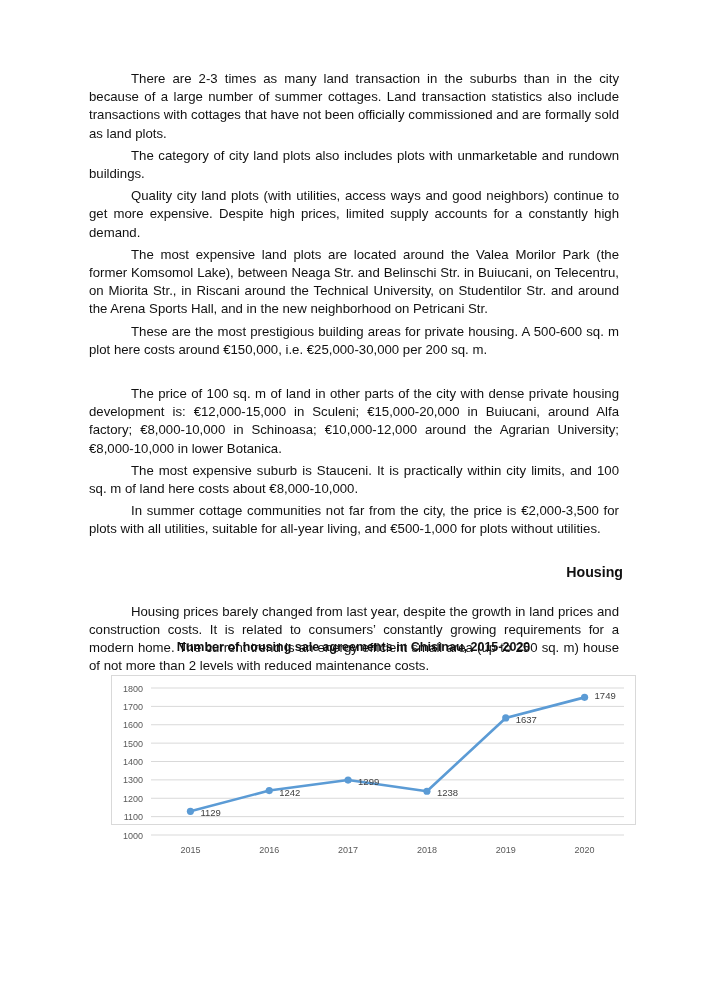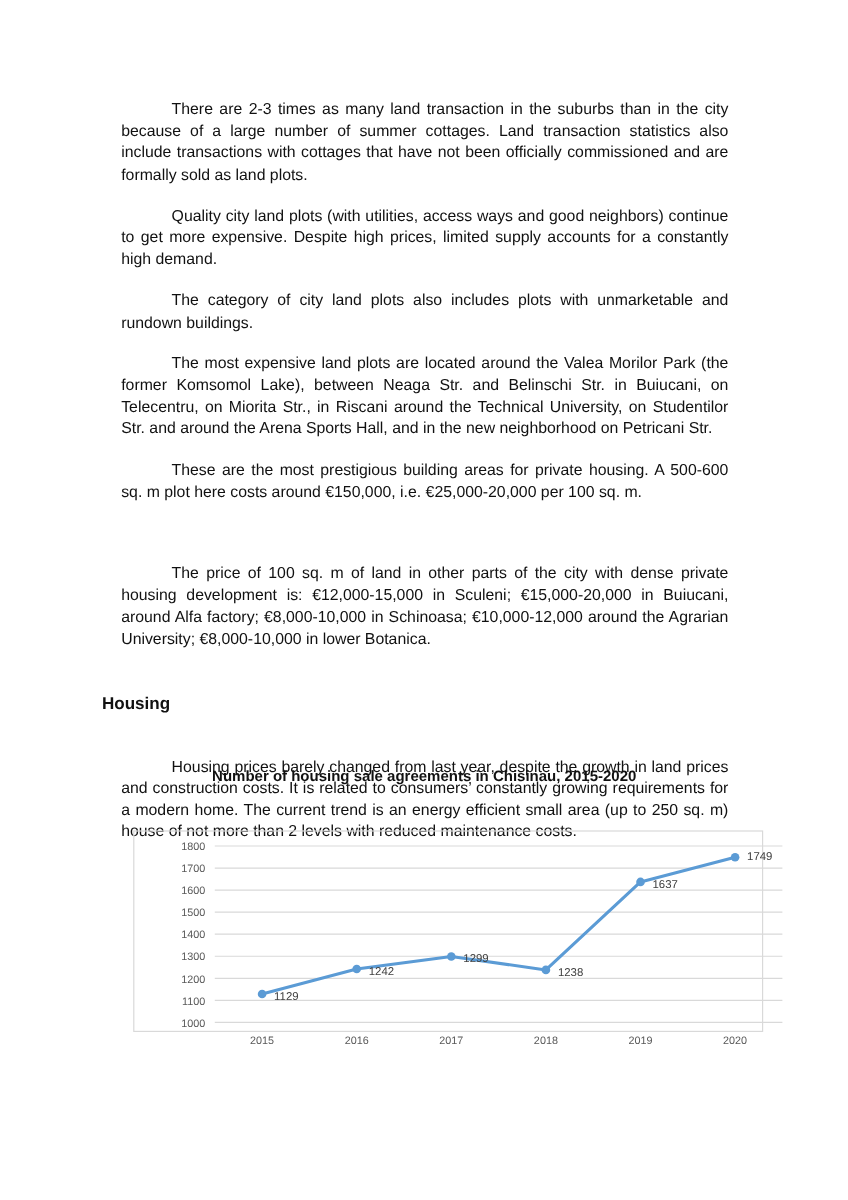--- a/index.html
+++ b/index.html
@@ -1,38 +1,40 @@
 <!DOCTYPE html>
 <html><head>
 <meta charset="utf-8">
 <style>
   html, body { margin: 0; padding: 0; background: #ffffff; }
   body { width: 707px; height: 1000px; position: relative; overflow: hidden;
          font-family: "Liberation Sans", sans-serif; color: #111; }
   .page { position: absolute; left: 85px; top: 66px; width: 538px; }
-  p { margin: 16px; font-size: 13.2px; line-height: 18.2px; text-align: justify; text-indent: 42px; }
+  p { margin: 4px; font-size: 13.2px; line-height: 18.2px; text-align: justify; text-indent: 42px; }
   .gap { height: 18px; }
-  h2 { margin: 0; font-size: 14.2px; font-weight: bold; text-align: left; line-height: 18px; }
+  h2 { margin: 0; font-size: 14.2px; font-weight: bold; text-align: right; line-height: 18px; }
   .chart-title { position: absolute; left: 0; width: 707px; top: 640px; text-align: center;
                  font-size: 12.5px; font-weight: bold; }
-  .chart-box { position: absolute; left: 111px; top: 692px; width: 525px; height: 168px;
-               border: 1px solid #d9d9d9; box-sizing: border-box; padding-left: 28px; }
+  .chart-box { position: absolute; left: 111px; top: 675px; width: 525px; height: 150px;
+               border: 1px solid #d9d9d9; box-sizing: border-box; }
   svg text { font-family: "Liberation Sans", sans-serif; }
 </style>
 </head>
 <body>
 
 <div class="page">
   <p>There are 2-3 times as many land transaction in the suburbs than in the city because of a large number of summer cottages. Land transaction statistics also include transactions with cottages that have not been officially commissioned and are formally sold as land plots.</p>
+  <p>The category of city land plots also includes plots with unmarketable and rundown buildings.</p>
   <p>Quality city land plots (with utilities, access ways and good neighbors) continue to get more expensive. Despite high prices, limited supply accounts for a constantly high demand.</p>
-  <p>The category of city land plots also includes plots with unmarketable and rundown buildings.</p>
   <p>The most expensive land plots are located around the Valea Morilor Park (the former Komsomol Lake), between Neaga Str. and Belinschi Str. in Buiucani, on Telecentru, on Miorita Str., in Riscani around the Technical University, on Studentilor Str. and around the Arena Sports Hall, and in the new neighborhood on Petricani Str.</p>
-  <p>These are the most prestigious building areas for private housing. A 500-600 sq. m plot here costs around €150,000, i.e. €25,000-20,000 per 100 sq. m.</p>
+  <p>These are the most prestigious building areas for private housing. A 500-600 sq. m plot here costs around €150,000, i.e. €25,000-30,000 per 200 sq. m.</p>
   <div class="gap"></div>
   <p>The price of 100 sq. m of land in other parts of the city with dense private housing development is: €12,000-15,000 in Sculeni; €15,000-20,000 in Buiucani, around Alfa factory; €8,000-10,000 in Schinoasa; €10,000-12,000 around the Agrarian University; €8,000-10,000 in lower Botanica.</p>
+  <p>The most expensive suburb is Stauceni. It is practically within city limits, and 100 sq. m of land here costs about €8,000-10,000.</p>
+  <p>In summer cottage communities not far from the city, the price is €2,000-3,500 for plots with all utilities, suitable for all-year living, and €500-1,000 for plots without utilities.</p>
   <div style="height:20px"></div>
   <h2>Housing</h2>
   <div style="height:18px"></div>
   <p>Housing prices barely changed from last year, despite the growth in land prices and construction costs. It is related to consumers’ constantly growing requirements for a modern home. The current trend is an energy efficient small area (up to 250 sq. m) house of not more than 2 levels with reduced maintenance costs.</p>
 </div>
 
 <div class="chart-title">Number of housing sale agreements in Chisinau, 2015-2020</div>
 
 <div class="chart-box">
   <svg id="chart-svg" width="523" height="185">

